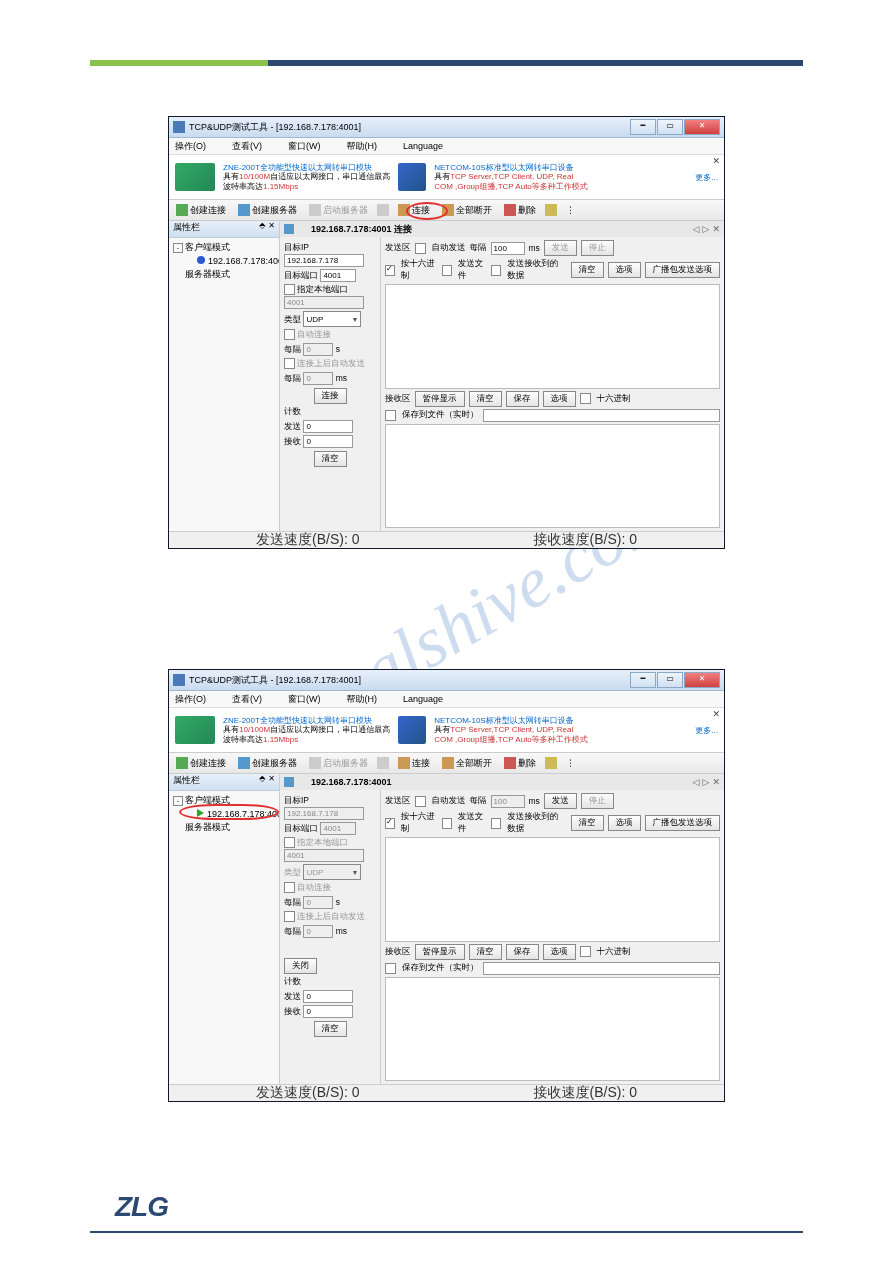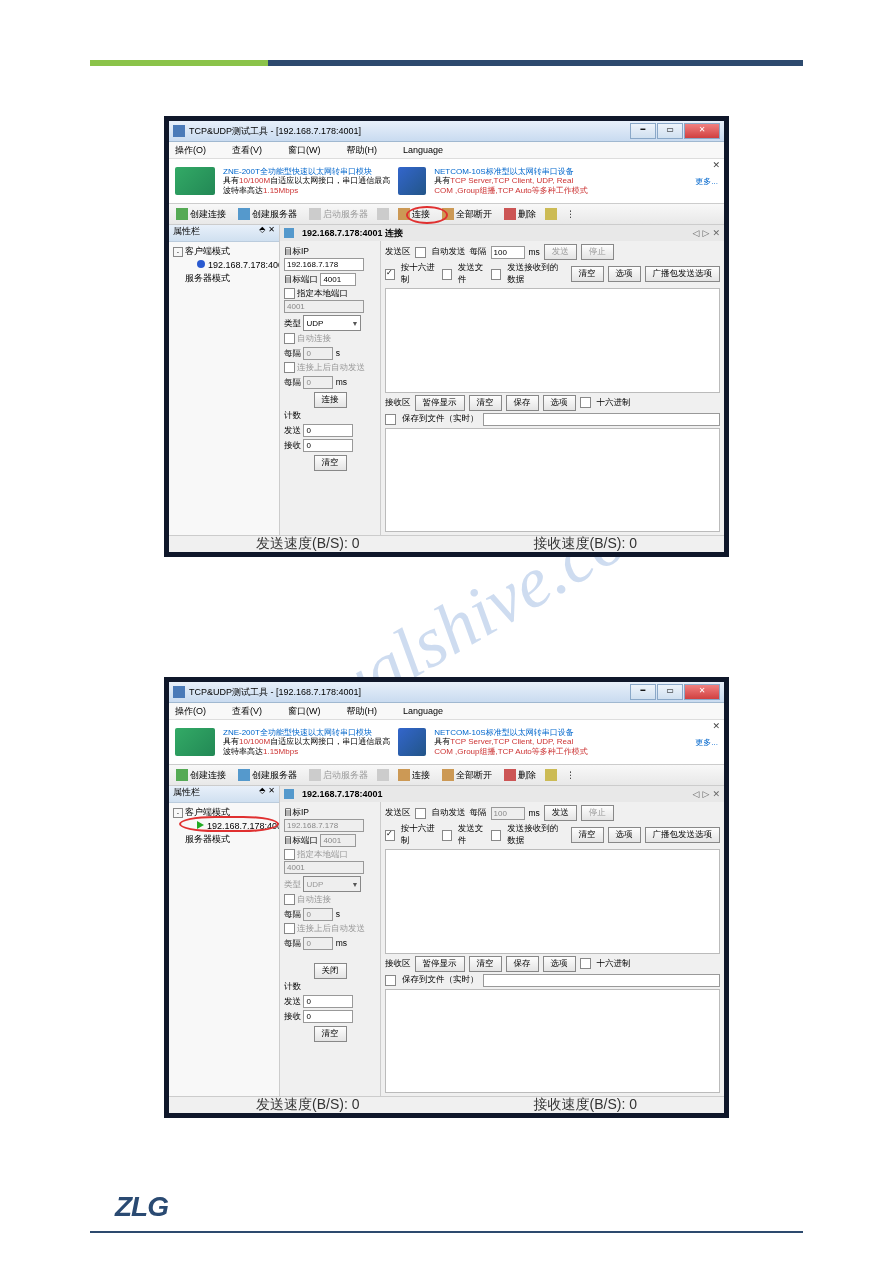--- a/index.html
+++ b/index.html
@@ -1,20 +1,20 @@
 <!DOCTYPE html>
 <html><head>
 <meta charset="utf-8">
 <style>
 html,body{margin:0;padding:0;background:#fff;font-family:"Microsoft YaHei",Arial,sans-serif;font-size:10px;color:#000}
 .page{width:893px;height:1263px;position:relative;box-sizing:border-box;padding:40px 90px 0 90px}
 .header-divider{height:6px;margin:20px 0 50px 0;display:flex}
 .header-divider .green{background:#8bc34a;width:25%}
 .header-divider .blue{background:#2d4a6e;width:75%}
-.app-window{width:555px;margin:0 auto 120px auto;border:5px solid #0f172a;background:#c2410c;position:relative}
+.app-window{width:555px;margin:0 auto 120px auto;border:1px solid #0f172a;background:#c2410c;position:relative}
 .titlebar{height:20px;background:linear-gradient(#e8f0fa,#c9dbf0);border-bottom:1px solid #a0b8d0;display:flex;align-items:center;padding:0 4px;font-size:9px}
 .titlebar .icon{width:12px;height:12px;background:#4a7ab8;display:inline-block;margin-right:4px}
 .winbtns{margin-left:auto;display:flex;gap:1px}
 .winbtn{width:24px;height:14px;background:linear-gradient(#eef4fb,#d0e0f0);border:1px solid #8aa8c8;font-size:8px;text-align:center;line-height:12px}
 .winbtn.close{background:linear-gradient(#f08080,#d04040);color:#fff;width:34px}
 .menubar{height:16px;background:#f8f8f8;display:flex;padding:0 6px;font-size:9px;align-items:center;gap:26px;border-bottom:1px solid #ddd}
 .ads{height:40px;background:#fff;border-bottom:1px solid #ccc;display:flex;align-items:center;padding:2px 6px;gap:8px;font-size:8px;position:relative}
 .chip{width:40px;height:28px;background:linear-gradient(135deg,#3a6,#285);display:inline-block;border-radius:2px}
 .chip2{width:28px;height:28px;background:linear-gradient(135deg,#36c,#258);display:inline-block;border-radius:2px}
 .ad-text{line-height:1.2}
@@ -37,21 +37,21 @@
 .side-title{height:16px;background:linear-gradient(#e8f0fa,#d0e0f0);font-size:9px;padding:0 4px;display:flex;align-items:flex-start;border-bottom:1px solid #bcd}
 .side-title .pin{margin-left:auto;font-size:8px;display:flex;gap:3px}
 .tree{flex:1;font-size:9px;padding:2px;overflow:hidden}
 .tree-item{padding:1px 0 1px 2px;white-space:nowrap}
 .tree-item.indent1{padding-left:14px}
 .tree-item.indent2{padding-left:26px}
 .tree-bullet{display:inline-block;width:8px;height:8px;border:1px solid #888;font-size:7px;line-height:7px;text-align:center;margin-right:2px}
 .blue-dot{width:8px;height:8px;background:#2a5ad0;border-radius:50%;display:inline-block;margin-right:3px}
 .green-play{width:0;height:0;border-left:7px solid #2a2;border-top:4px solid transparent;border-bottom:4px solid transparent;display:inline-block;margin-right:3px}
 .main-pane{flex:1;display:flex;flex-direction:column}
-.tab-row{height:16px;display:flex;align-items:center;font-size:9px;padding-left:4px;background:#e8e8e8;gap:8px}
+.tab-row{height:16px;display:flex;align-items:center;font-size:9px;padding-left:4px;background:#e8e8e8;gap:17px}
 .tab-row .nav{margin-left:auto;margin-right:4px;display:flex;gap:3px;color:#666}
 .inner{flex:1;display:flex}
 .settings-col{width:92px;background:#f0f0f0;border-right:1px solid #ccc;padding:3px 4px;font-size:8.5px}
 .field-label{margin-top:2px}
 .inp{width:80px;height:13px;border:1px solid #999;background:#fff;font-size:8px;padding:0 2px;box-sizing:border-box;display:flex;align-items:center}
 .inp.dis{background:#eee;color:#888}
 .sel{width:52px;height:14px;border:1px solid #888;background:#fff;font-size:8px;display:inline-flex;align-items:center;justify-content:space-between;padding:0 2px}
 .sel .dd{font-size:7px;color:#555}
 .chk{width:9px;height:9px;border:1px solid #888;background:#fff;display:inline-block;margin-right:2px;position:relative;vertical-align:middle}
 .chk.on::after{content:"✓";position:absolute;font-size:8px;top:-2px;left:0}
@@ -332,21 +332,21 @@
       <div class="field-label" style="color:#999"><span class="chk"></span><span>指定本地端口</span></div>
       <div class="inp dis">4001</div>
       <div class="field-label" style="color:#999"><span>类型</span> <span class="sel" style="background:#eee;color:#999">
                   <span>UDP</span>
                   <span class="dd">▼</span>
                 </span></div>
       <div class="field-label" style="color:#999"><span class="chk"></span><span>自动连接</span></div>
       <div class="field-label"><span>每隔</span> <span class="inp dis" style="width:30px;display:inline-flex">0</span> <span>s</span></div>
       <div class="field-label" style="color:#999"><span class="chk"></span><span>连接上后自动发送</span></div>
       <div class="field-label"><span>每隔</span> <span class="inp dis" style="width:30px;display:inline-flex">0</span> <span>ms</span></div>
-      <div style="text-align:center;margin-top:13px"><span class="btn">关闭</span></div>
+      <div style="margin-top:20px"><span class="btn">关闭</span></div>
       <div class="field-label">计数</div>
       <div class="field-label"><span>发送</span> <span class="inp" style="width:50px;display:inline-flex">0</span></div>
       <div class="field-label"><span>接收</span> <span class="inp" style="width:50px;display:inline-flex">0</span></div>
       <div style="text-align:center;margin-top:3px"><span class="btn">清空</span></div>
      </div>
      <div class="send-area">
       <div class="row">
        <span>发送区</span>
        <span class="chk"></span>
                 <span>自动发送</span>

